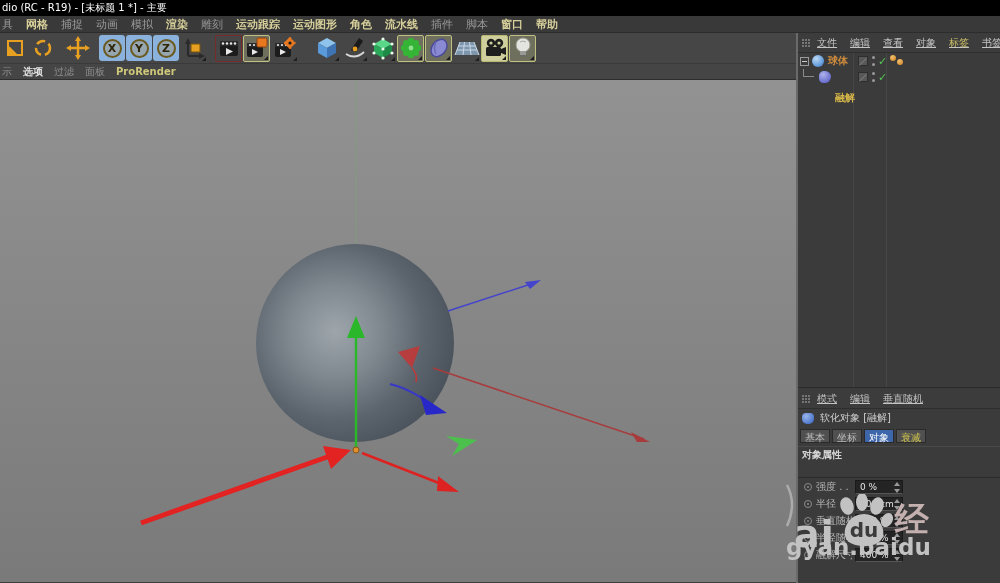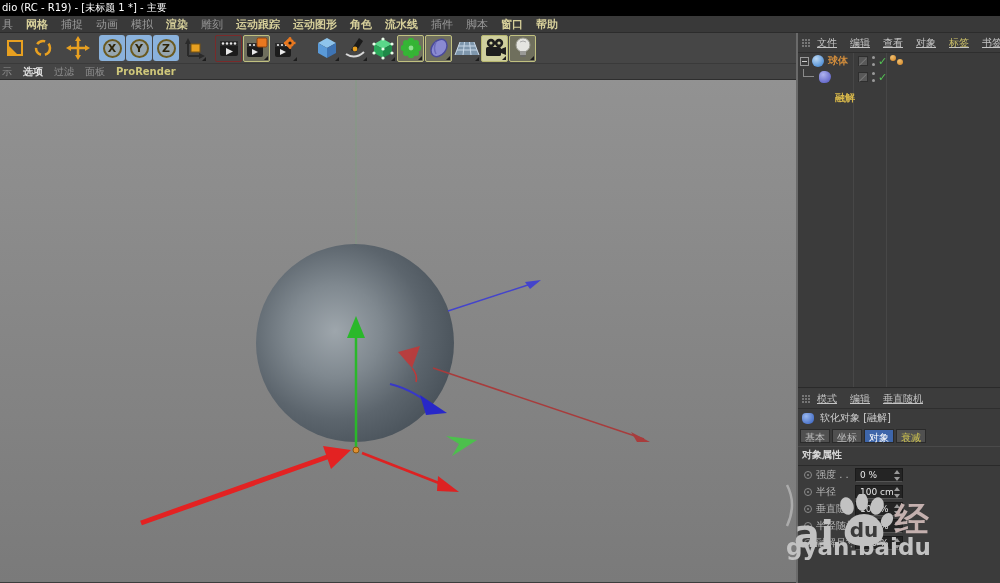--- a/index.html
+++ b/index.html
@@ -88,21 +88,21 @@
 
   .am { position:absolute; left:0; top:356px; width:202px; height:194px; background:#3b3b3b; }
   .am-title { height:18px; display:flex; align-items:center; padding-left:4px; color:#cfcfcf; }
   .am-ico { width:12px; height:11px; border-radius:4px 4px 5px 5px; margin-right:6px;
     background:radial-gradient(circle at 35% 30%, #9ab8ee, #4a72c8 75%, #2a4a98); }
   .am-tabs { height:19px; display:flex; align-items:center; padding:0 0 2px 2px; }
   .am-tab { height:14px; padding:1px 4px 0 4px; margin-right:2px; background:#505050;
     color:#bdbdbd; font-size:10px; border:1px solid #2a2a2a; }
   .tab-active { background:#3e66aa; color:#fff; }
   .tab-hl { color:#cfc34e; }
-  .am-section { height:20px; line-height:16px; padding-left:4px; color:#d6d6d6; font-weight:bold;
+  .am-section { height:32px; line-height:16px; padding-left:4px; color:#d6d6d6; font-weight:bold;
     border-top:1px solid #4a4a4a; border-bottom:1px solid #2a2a2a; }
   .prop-row { position:relative; height:17px; display:flex; align-items:center; }
   .keyframe { width:8px; height:8px; border:1px solid #8a8a8a; border-radius:50%;
     margin:0 4px 0 6px; position:relative; flex:0 0 auto; }
   .keyframe::after { content:""; position:absolute; left:2px; top:2px; width:2px; height:2px;
     border-radius:50%; background:#8a8a8a; }
   .prop-label { width:36px; color:#b8b8b8; white-space:nowrap; overflow:hidden; }
   .prop-field { position:absolute; left:57px; width:48px; height:14px; background:#242424;
     border:1px solid #1a1a1a; border-bottom-color:#555; color:#e4e4e4;
     display:flex; align-items:center; padding-left:4px; font-size:9px; }

